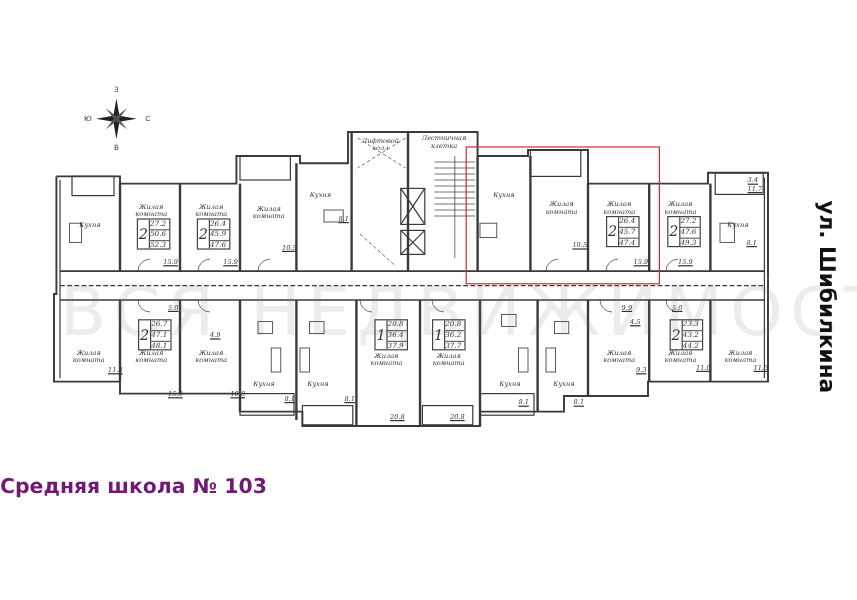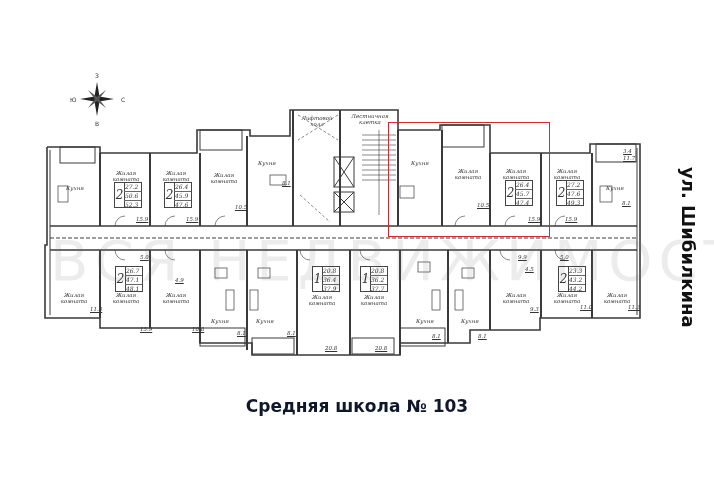--- a/index.html
+++ b/index.html
@@ -1,20 +1,20 @@
 <!DOCTYPE html>
 <html><head>
   <meta charset="utf-8">
   <style>
     html, body { margin: 0; padding: 0; background: #ffffff; }
     body { width: 714px; height: 500px; position: relative; overflow: hidden; font-family: "DejaVu Sans", sans-serif; }
     #plan { position: absolute; left: 0; top: 0; width: 714px; height: 500px; }
     .title {
-      position: absolute; left: 0; width: 714px; top: 396px; text-align: center;
-      font-family: "DejaVu Sans", sans-serif; font-weight: bold; font-size: 17px; color: #0f172a;
+      position: absolute; left: 0; width: 714px; top: 396px; 
+      font-family: "DejaVu Sans", sans-serif; font-weight: bold; font-size: 17px; color: #701a75;
     }
     .street {
       position: absolute; left: 668px; top: 160px; width: 40px; height: 175px;
       writing-mode: vertical-rl; font-family: "DejaVu Sans", sans-serif; font-weight: bold;
       font-size: 18px; color: #111; text-align: center; line-height: 40px;
     }
     .watermark {
       position: absolute; left: 50px; top: 228px; width: 640px; text-align: center;
       font-family: "DejaVu Sans", sans-serif; font-size: 56px; color: rgba(120,120,120,0.14);
       letter-spacing: 6px; white-space: nowrap; pointer-events: none;

